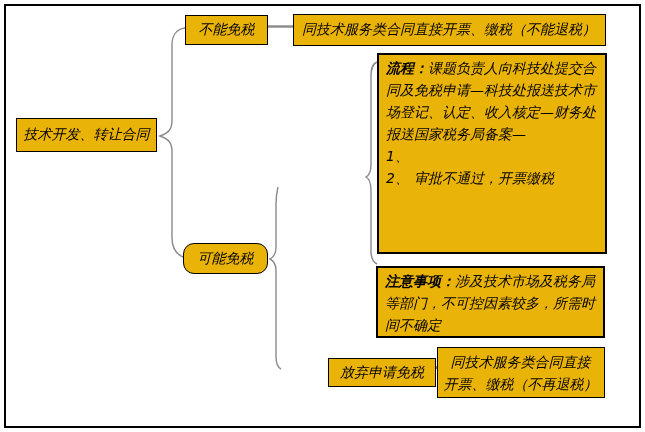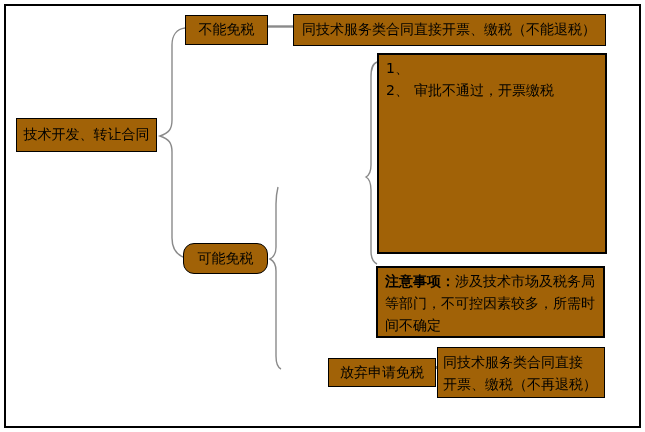--- a/index.html
+++ b/index.html
@@ -11,47 +11,48 @@
     color:#000;
     overflow:hidden;
   }
   #frame{
     position:absolute;left:4px;top:4px;width:633px;height:420px;
     border:2px solid #000;
   }
   #connectors{position:absolute;left:0;top:0;width:645px;height:432px;}
   .box{
     position:absolute;
-    background:#a16207;
+    background:#eab308;
     border:1px solid #000;
     box-sizing:border-box;
     font-size:14px;
     line-height:1.25;
     display:flex;
     align-items:center;
     justify-content:center;
     text-align:center;
     white-space:nowrap;
+    font-style:italic;
   }
   .box.big{
     border-width:2px;
     display:block;
     text-align:left;
     white-space:normal;
     padding:2px 8px 0 7px;
     line-height:22px;
   }
   .box.leftalign{
     justify-content:flex-start;
     padding-left:8px;
     text-align:left;
   }
   .box.twoline{
     display:block;
-    text-align:left;
+    text-align:center;
     white-space:normal;
     padding:3px 6px 0 5px;
     line-height:22px;
   }
   .bold{font-weight:bold;}
   .item{display:flex;line-height:22px;}
   .item .num{width:28px;flex:0 0 28px;}
   .item .text{flex:1;}
 </style>
 </head>
@@ -78,20 +79,23 @@
   </svg>
 
   <div class="box" style="left:16px;top:118px;width:141px;height:34px;">技术开发、转让合同</div>
 
   <div class="box" style="left:185px;top:15px;width:83px;height:30px;">不能免税</div>
 
   <div class="box leftalign" style="left:293px;top:14px;width:313px;height:32px;">同技术服务类合同直接开票、缴税（不能退税）</div>
 
 
   <div class="box big" style="left:377px;top:53px;width:230px;height:201px;">
+    <div>
+      <span class="bold">流程：</span><span>课题负责人向科技处提交合同及免税申请—科技处报送技术市场登记、认定、收入核定—财务处报送国家税务局备案—</span>
+    </div>
     <div class="item">
       <span class="num">1、</span>
     </div>
     <div class="item">
       <span class="num">2、</span>
       <span class="text">审批不通过，开票缴税</span>
     </div>
   </div>
 
   <div class="box big" style="left:376px;top:266px;width:229px;height:72px;">

